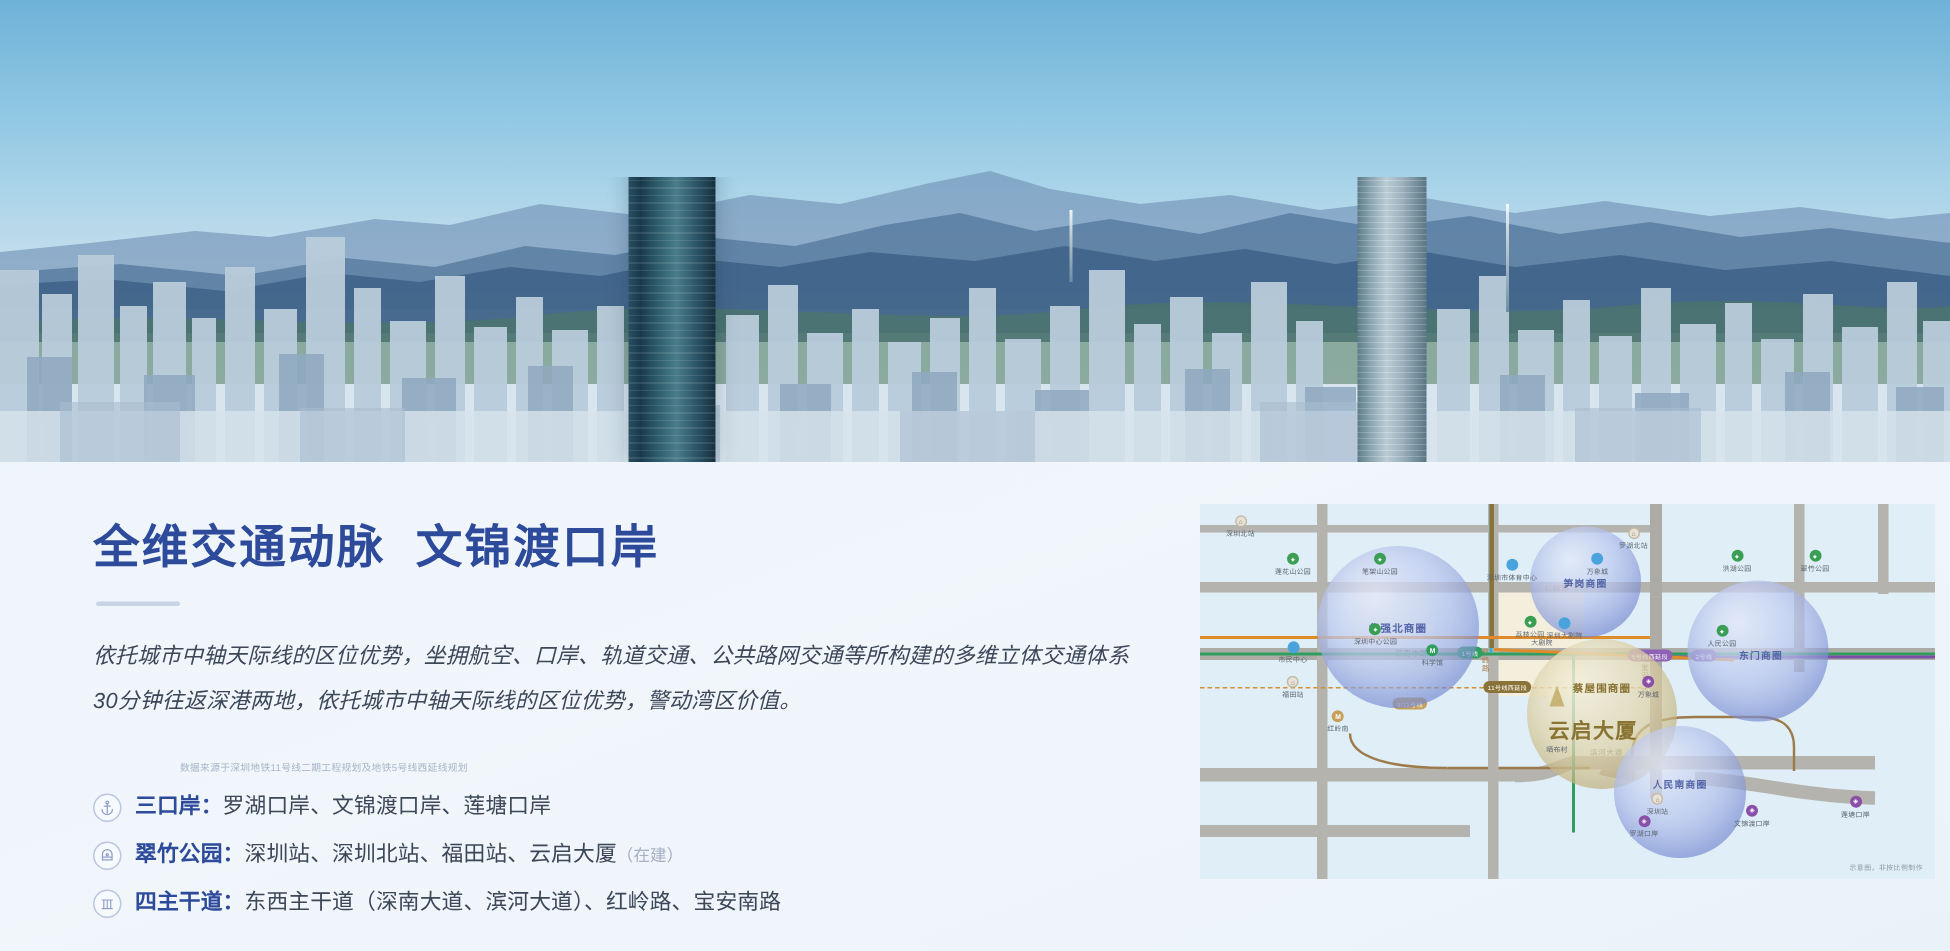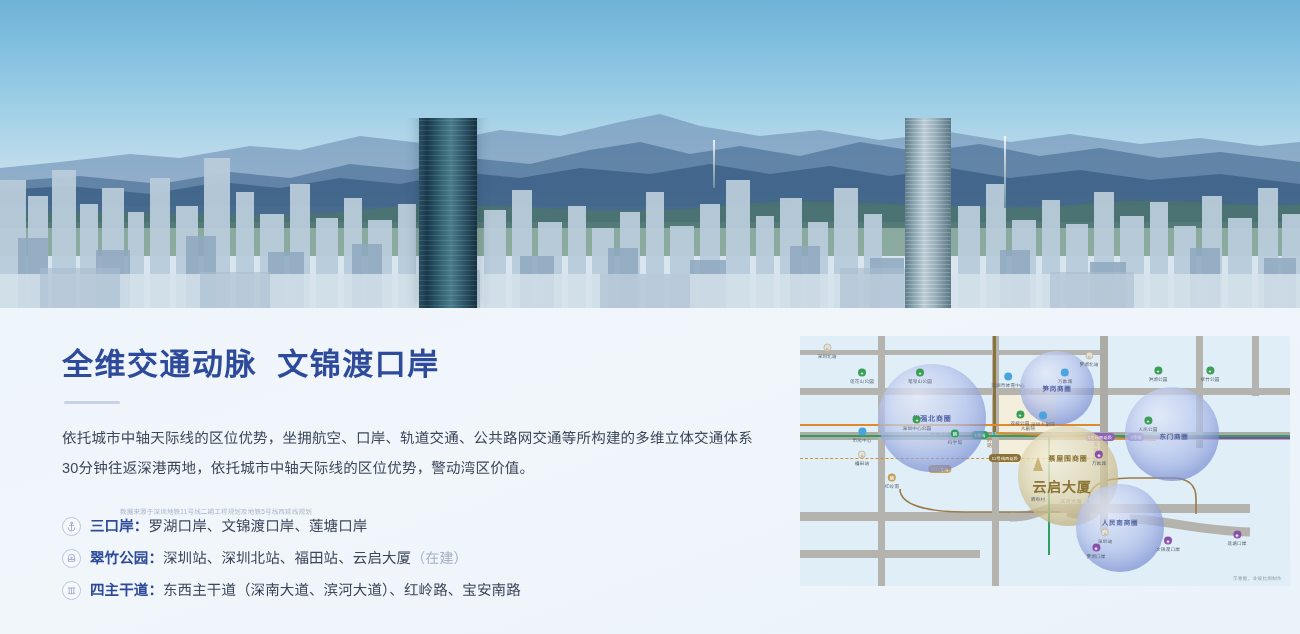--- a/index.html
+++ b/index.html
@@ -60,34 +60,34 @@
   }
   .left-col { width:790px; padding:38px 0 0 62px; }
   .right-col { flex:1; position:relative; }
 
   .title {
     font-size:31px; font-weight:700; letter-spacing:1.5px;
     color:#2d4b9a; line-height:1.2; white-space:pre;
   }
   .divider { width:56px; height:3px; background:#c8d3e6; margin:18px 0 20px 2px; border-radius:2px; }
 
-  .desc { color:#3c4758; font-size:14.5px; line-height:2.05; letter-spacing:.2px; }
+  .desc { color:#3c4758; font-size:14.5px; line-height:2.05; letter-spacing:.2px;font-style:italic; }
 
   .facts { margin-top:22px; }
   .fact-row { display:flex; align-items:flex-start; margin-bottom:11px; }
   .fact-ico {
     flex:0 0 auto; width:19px; height:19px; border-radius:50%;
     border:1px solid #b9c6e2; display:flex; align-items:center; justify-content:center;
     margin-right:9px; margin-top:1px; color:#8f9fc6; background:rgba(255,255,255,.45);
   }
   .fact-ico svg { display:block; }
   .fact-body { display:flex; flex-direction:column; }
   .fact-line { font-size:14.5px; line-height:1.45; color:#3c4758; letter-spacing:.1px; }
   .fact-key { color:#2d4b9a; font-weight:700; }
-  .fact-sub { color:#a6b0c4; font-weight:400; font-size:14px; }
+  .fact-sub { color:#a6b0c4; font-weight:400; font-size:11px; }
   .fact-note { font-size:6.5px; color:#a8b4c8; margin-top:4px; margin-left:58px; letter-spacing:.2px; }
 
   
   .map {
     position:absolute; left:10px; top:28px; width:490px; height:250px;
     background:#dfeef7; overflow:hidden;
     font-family:"Liberation Sans","DejaVu Sans",sans-serif;
   }
   .road { position:absolute; background:#b5b3ad; }
   .road-v { width:7px; }
@@ -273,21 +273,21 @@
 
     <div class="desc">
       <div>依托城市中轴天际线的区位优势，坐拥航空、口岸、轨道交通、公共路网交通等所构建的多维立体交通体系</div>
       <div>30分钟往返深港两地，依托城市中轴天际线的区位优势，警动湾区价值。</div>
     </div>
 
     <div class="facts">
 
       <div class="fact-note">数据来源于深圳地铁11号线二期工程规划及地铁5号线西延线规划</div>
 
-      <div class="fact-row" style="">
+      <div class="fact-row" style="margin-top:12px;">
         <span class="fact-ico">
           <svg width="11" height="11" viewBox="0 0 24 24" fill="none" stroke="currentColor" stroke-width="1.8" stroke-linecap="round">
             <circle cx="12" cy="4.5" r="2"></circle>
             <line x1="12" y1="6.5" x2="12" y2="20"></line>
             <line x1="7.5" y1="9.5" x2="16.5" y2="9.5"></line>
             <path d="M4.5 14.5a7.5 7.5 0 0 0 15 0"></path>
           </svg>
         </span>
         <div class="fact-body">
           <div class="fact-line">

